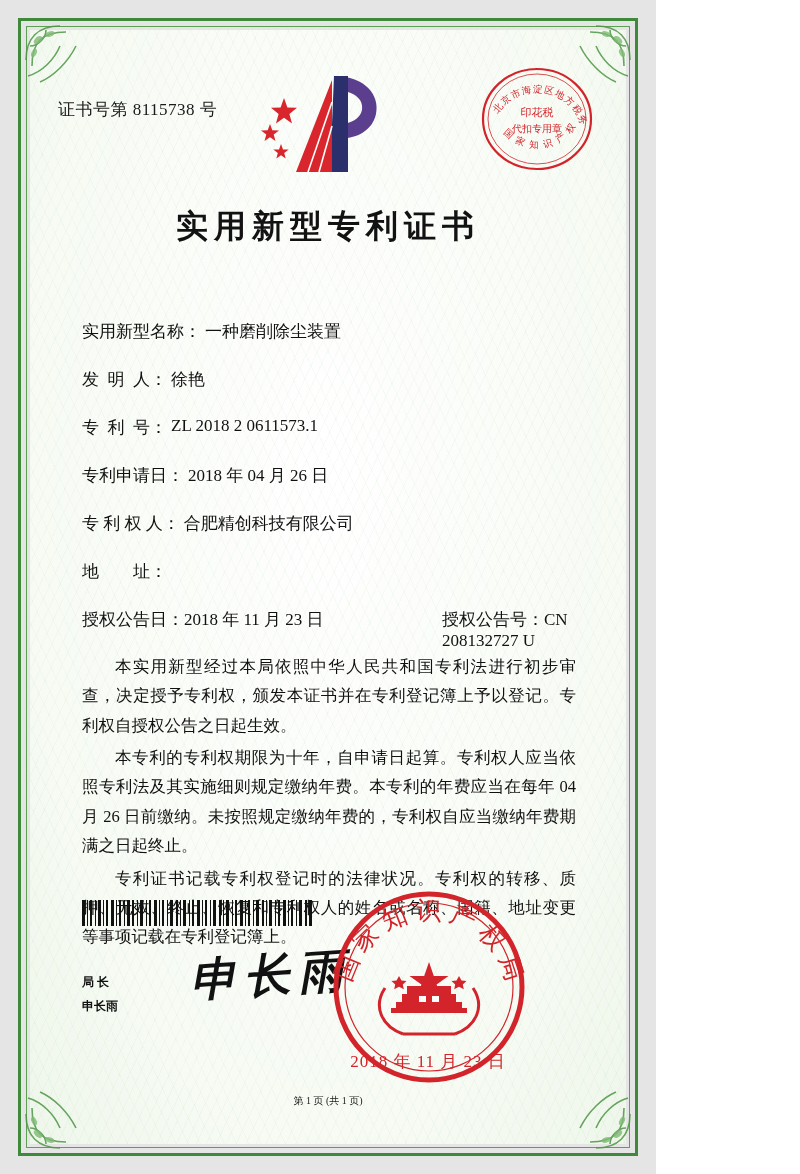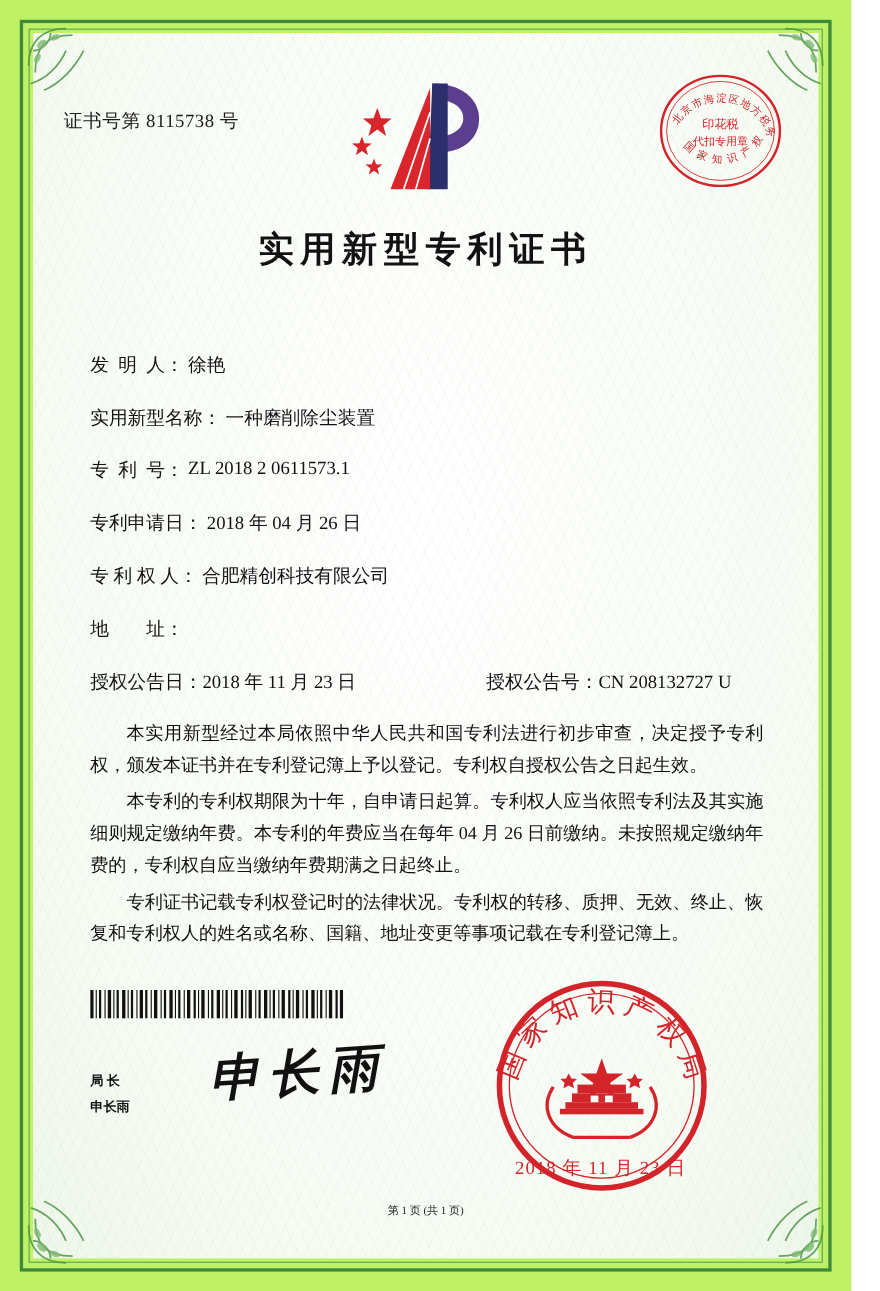--- a/index.html
+++ b/index.html
@@ -5,23 +5,23 @@
   html, body {
     margin: 0;
     padding: 0;
     background: #ffffff;
   }
   body {
     font-family: "Liberation Serif", "DejaVu Serif", serif;
   }
   .page {
     position: relative;
-    width: 774px;
+    width: 656px;
     height: 1174px;
-    background: #bef264;
+    background: #e5e5e5;
     overflow: hidden;
   }
   
   .border-outer {
     position: absolute;
     left: 18px; top: 18px; right: 18px; bottom: 18px;
     border: 3px solid #3f8a3a;
     box-sizing: border-box;
   }
   .border-inner {
@@ -316,27 +316,27 @@
         <text x="61" y="58" text-anchor="middle" font-size="11" fill="#d2242a" font-family="DejaVu Serif, serif">印花税</text>
         <text x="61" y="74" text-anchor="middle" font-size="10" fill="#d2242a" font-family="DejaVu Serif, serif">代扣专用章</text>
       </svg>
     </div>
 
     <div class="title">实用新型专利证书</div>
 
     <div class="fields">
 
       <div class="field">
+        <span class="label">实用新型名称：</span>
+        <span class="value">一种磨削除尘装置</span>
+      </div>
+
+      <div class="field">
         <span class="label">发  明  人：</span>
         <span class="value">徐艳</span>
-      </div>
-
-      <div class="field">
-        <span class="label">实用新型名称：</span>
-        <span class="value">一种磨削除尘装置</span>
       </div>
 
       <div class="field">
         <span class="label">专  利  号：</span>
         <span class="value">ZL 2018 2 0611573.1</span>
       </div>
 
       <div class="field">
         <span class="label">专利申请日：</span>
         <span class="value">2018 年 04 月 26 日</span>

